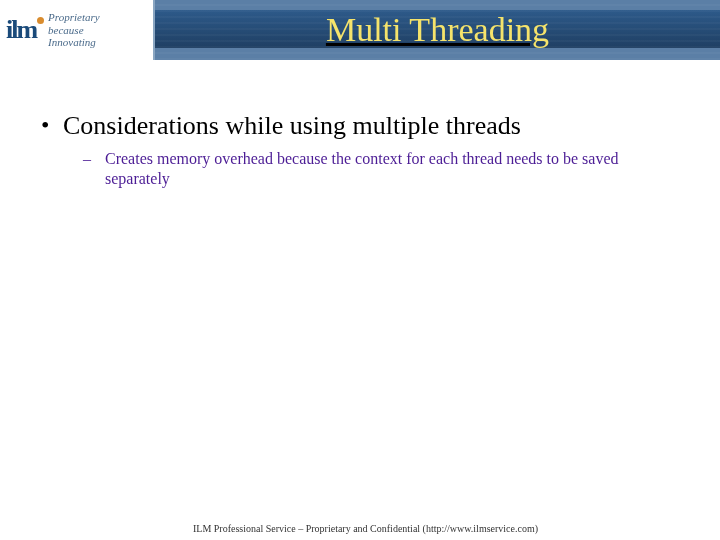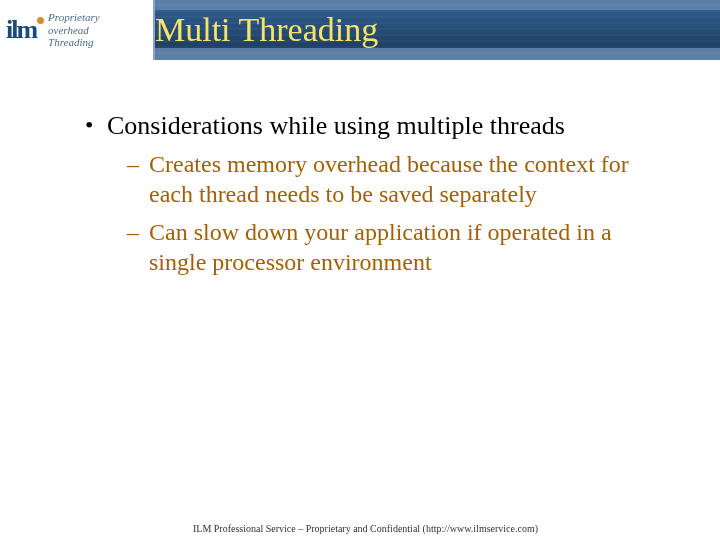--- a/index.html
+++ b/index.html
@@ -50,22 +50,23 @@
     font-style: italic;
     font-size: 11px;
     color: #4a6a8a;
     line-height: 1.15;
   }
   .title-bar {
     flex: 1;
     position: relative;
     display: flex;
     align-items: center;
-    justify-content: flex-start;
+    justify-content: center;
     overflow: hidden;
+    text-decoration: underline;
   }
   .title-bg-top {
     position: absolute;
     left: 0; right: 0; top: 0;
     height: 10px;
     background: #5b7fa6;
   }
   .title-bg-mid {
     position: absolute;
     left: 0; right: 0; top: 10px;
@@ -85,21 +86,20 @@
   }
   .title-text {
     position: relative;
     z-index: 2;
     font-size: 34px;
     color: #f5e36b;
     font-family: "Times New Roman", serif;
   }
   .content {
     padding: 50px 48px 0 35px;
-    margin-left: 44px;
   }
   .main-bullet {
     list-style: none;
   }
   .main-bullet > li {
     position: relative;
     padding-left: 28px;
     font-size: 26px;
     color: #000;
     line-height: 1.25;
@@ -113,22 +113,22 @@
     font-size: 24px;
   }
   .sub-bullet {
     list-style: none;
     margin-top: 6px;
   }
   .sub-bullet > li {
     position: relative;
     padding-left: 24px;
     margin-left: 18px;
-    font-size: 24px;
-    color: #a16207;
+    font-size: 16px;
+    color: #4c1d95;
     line-height: 1.25;
     margin-bottom: 8px;
   }
   .sub-bullet > li::before {
     content: "–";
     position: absolute;
     left: 2px;
     top: 0;
   }
   .footer {
@@ -145,38 +145,37 @@
 </head>
 <body>
 
 <div class="header">
   <div class="logo-box">
     <div>
       <span class="logo-mark">ilm</span><span class="logo-dot"></span>
     </div>
     <div class="logo-text">
       <div>Proprietary</div>
-      <div>overhead</div>
-      <div>Threading</div>
+      <div>because</div>
+      <div>Innovating</div>
     </div>
   </div>
   <div class="title-bar">
     <div class="title-bg-top"></div>
     <div class="title-bg-mid"></div>
     <div class="title-bg-bot"></div>
     <div class="title-bg-watermark"></div>
     <div class="title-text">Multi Threading</div>
   </div>
 </div>
 
 <div class="content">
   <ul class="main-bullet">
     <li>
       <span>Considerations while using multiple threads</span>
       <ul class="sub-bullet">
         <li>Creates memory overhead because the context for each thread needs to be saved separately</li>
-        <li>Can slow down your application if operated in a single processor environment</li>
       </ul>
     </li>
   </ul>
 </div>
 
 <div class="footer">ILM Professional Service – Proprietary and Confidential (http://www.ilmservice.com)</div>
 
 </body></html>

